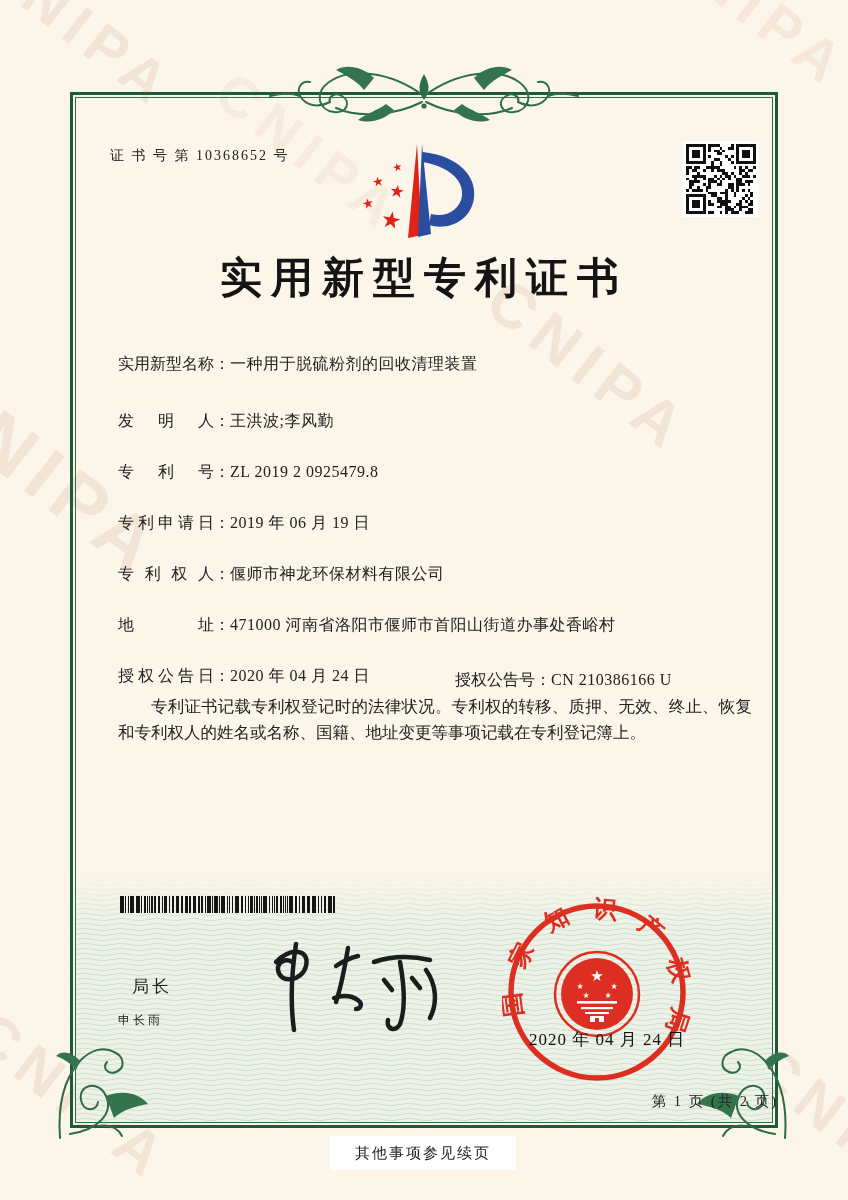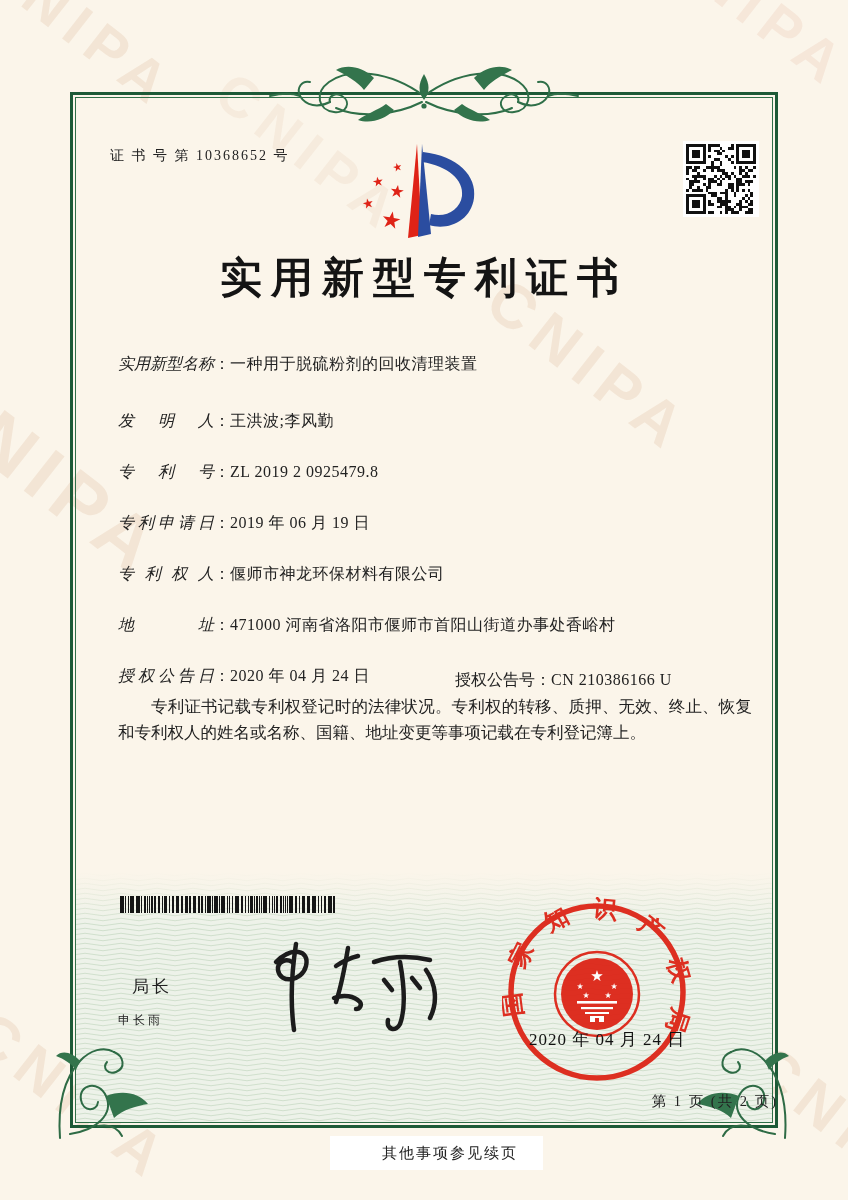--- a/index.html
+++ b/index.html
@@ -18,37 +18,37 @@
   .wave-fade{position:absolute;left:0;right:0;top:0;height:52px;
         background:linear-gradient(#fbf5ea,rgba(251,245,234,0));}
   
   .cert-no{position:absolute;left:110px;top:147px;font-size:14px;letter-spacing:2px;z-index:5;}
   .logo{position:absolute;left:360px;top:138px;z-index:5;}
   .qr{position:absolute;left:683px;top:141px;width:70px;height:70px;background:#fff;padding:3px;z-index:5;}
   .title{position:absolute;left:0;width:848px;top:250px;text-align:center;font-size:42px;
         font-weight:bold;letter-spacing:9px;color:#141414;z-index:5;}
   .fields{position:absolute;left:118px;top:354px;width:640px;font-size:16px;z-index:5;}
   .field-row{position:relative;height:22px;margin-bottom:29px;white-space:nowrap;}
-  .flabel{display:inline-block;width:96px;text-align:justify;text-align-last:justify;font-style:italic;}
+  .flabel{display:inline-block;width:96px;text-align:justify;text-align-last:justify;}
   .fvalue{margin-left:0;letter-spacing:.5px;}
   .grant-no-group{position:absolute;left:337px;top:4px;}
   .paras{position:absolute;left:118px;top:694px;width:634px;font-size:16.5px;line-height:26px;
         text-align:justify;z-index:5;}
   .paras p{margin:0;text-indent:2em;}
   .barcode{position:absolute;left:120px;top:896px;z-index:5;}
   .director-title{position:absolute;left:132px;top:975px;font-size:17px;letter-spacing:3px;z-index:5;}
   .director-name{position:absolute;left:118px;top:1012px;font-size:12px;letter-spacing:3px;z-index:5;}
   .signature{position:absolute;left:252px;top:932px;z-index:5;}
   .seal{position:absolute;left:502px;top:897px;z-index:6;opacity:.95;}
   .seal-date{position:absolute;left:502px;top:1028px;width:210px;text-align:center;font-size:17px;
         letter-spacing:1px;color:#111;z-index:7;}
   .page-info{position:absolute;left:70px;width:708px;top:1092px;text-align:right;font-size:14.5px;
         letter-spacing:2px;z-index:5;}
   .note-box{position:absolute;left:330px;top:1136px;width:186px;height:34px;background:#fff;
-        text-align:center;line-height:34px;font-size:15px;letter-spacing:2px;z-index:5;padding-left:27px;}
+        text-align:center;line-height:34px;font-size:15px;letter-spacing:2px;z-index:5;}
   .ornament{position:absolute;z-index:4;}
 </style>
 </head>
 <body>
 
 <div class="page">
 
   <div class="watermark" style="left:-34px;top:-8px;font-size:58px;">CNIPA</div>
   <div class="watermark" style="left:200px;top:120px;font-size:56px;opacity:.2;">CNIPA</div>
   <div class="watermark" style="left:640px;top:-28px;font-size:58px;color:#eccab8;">CNIPA</div>

